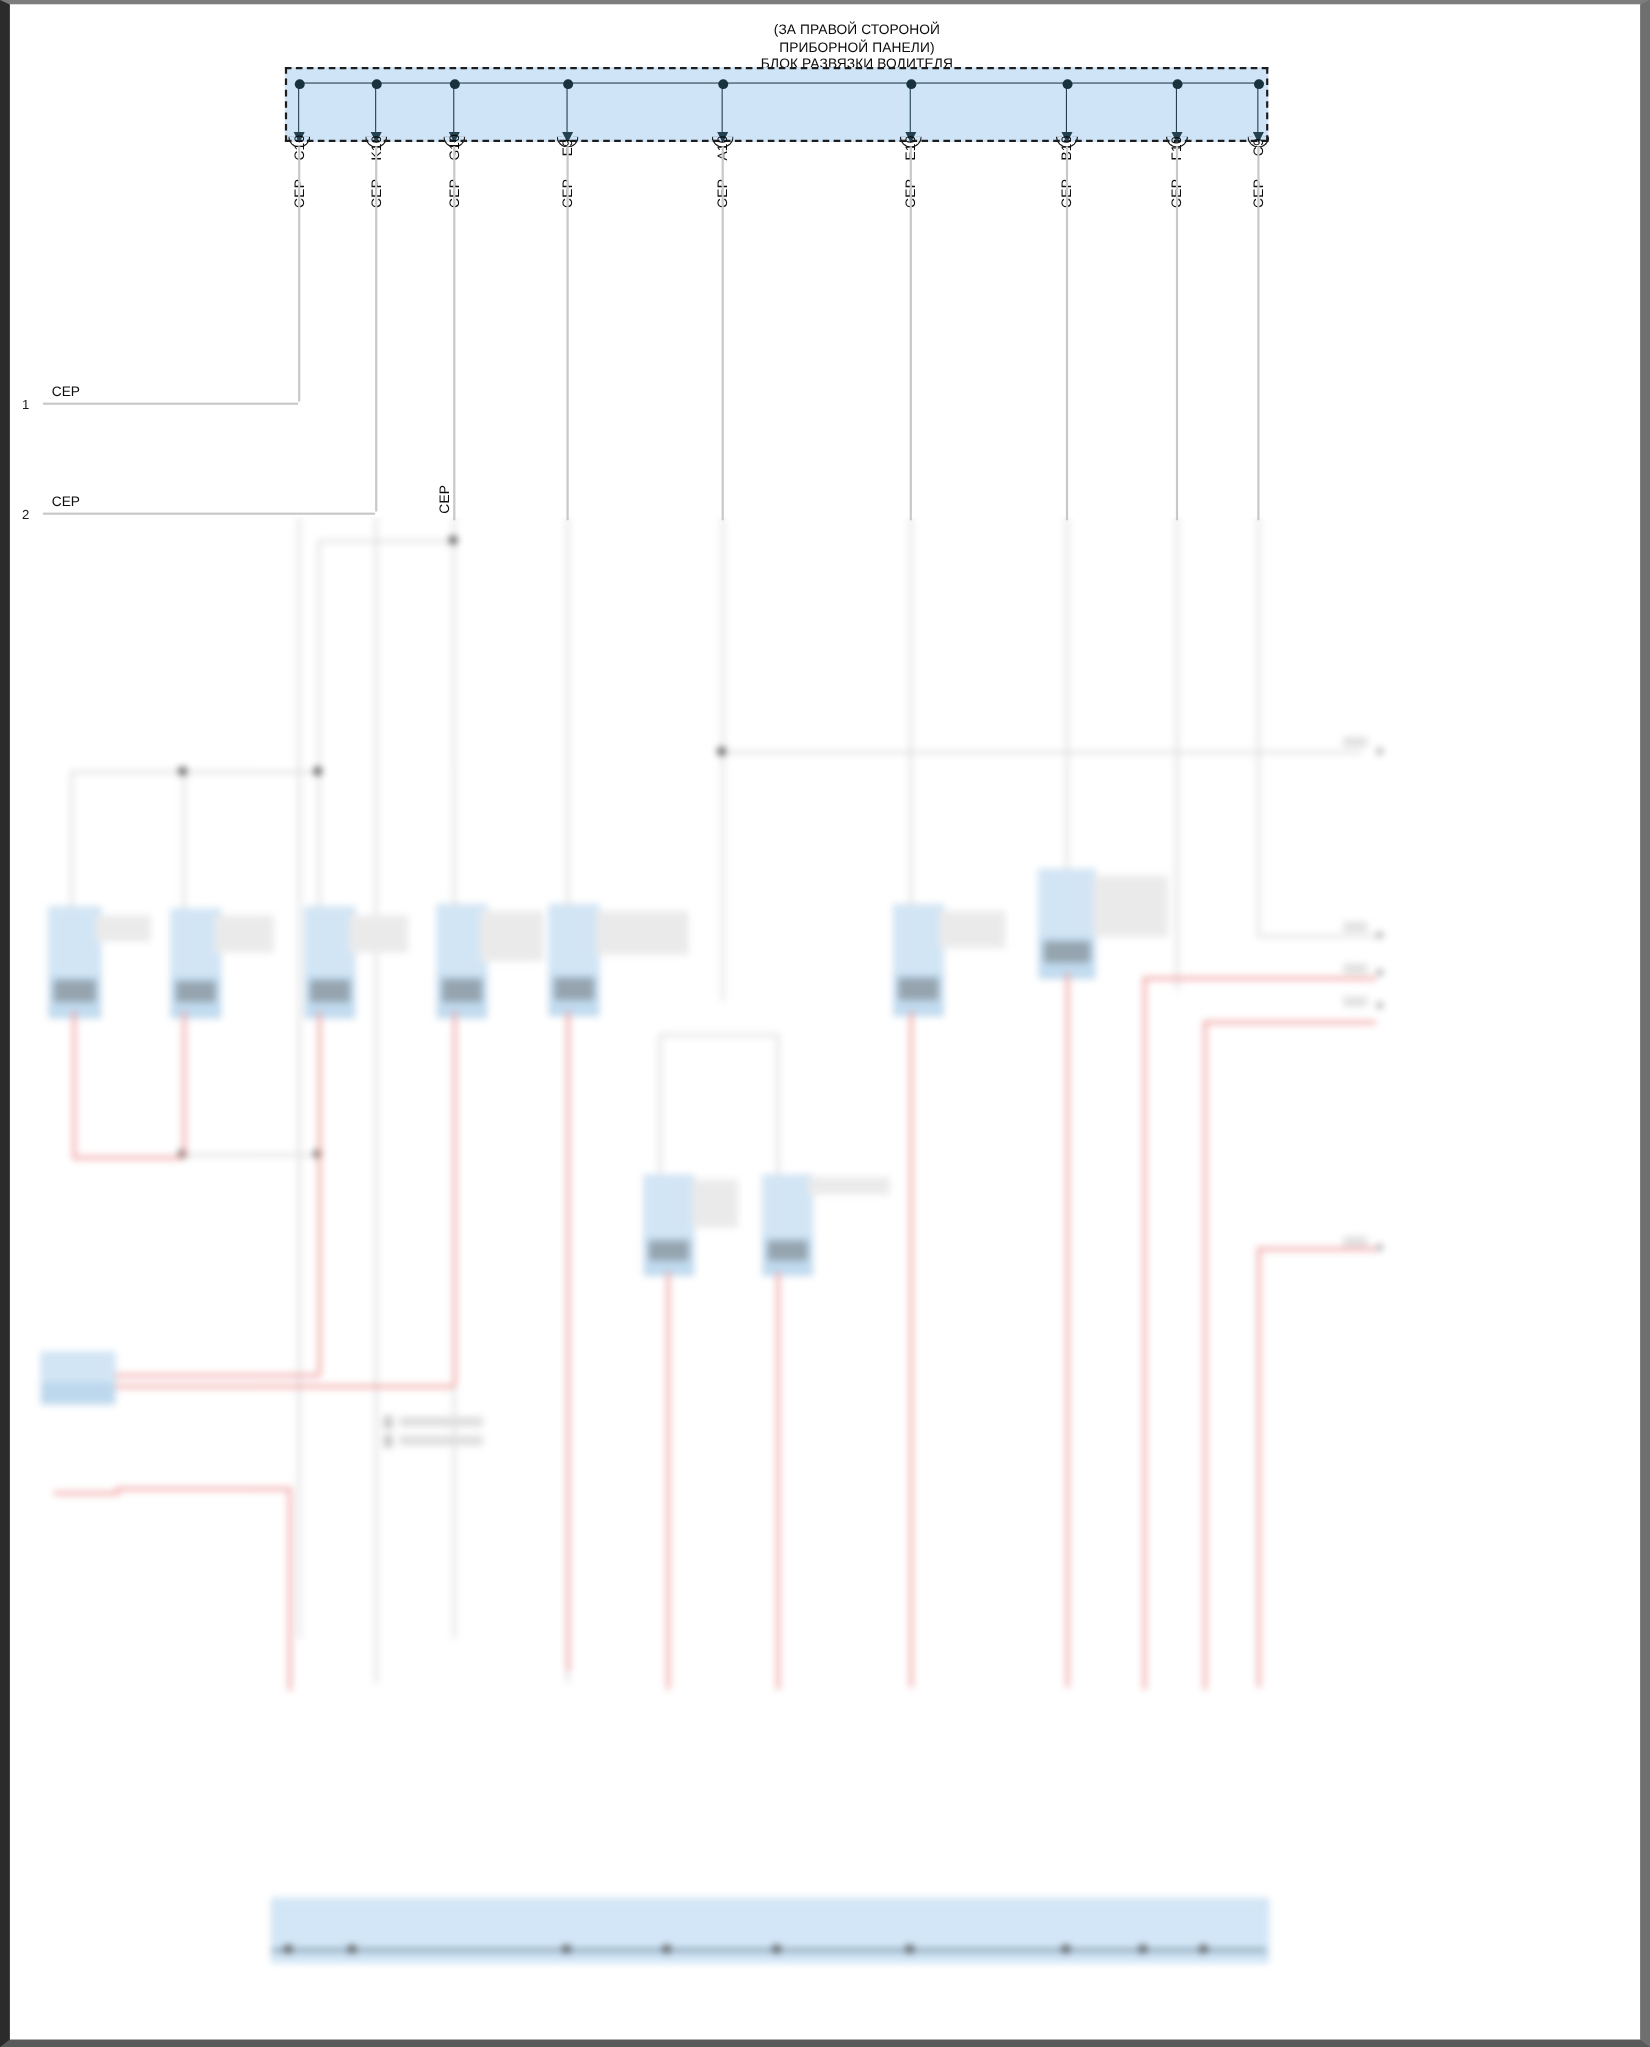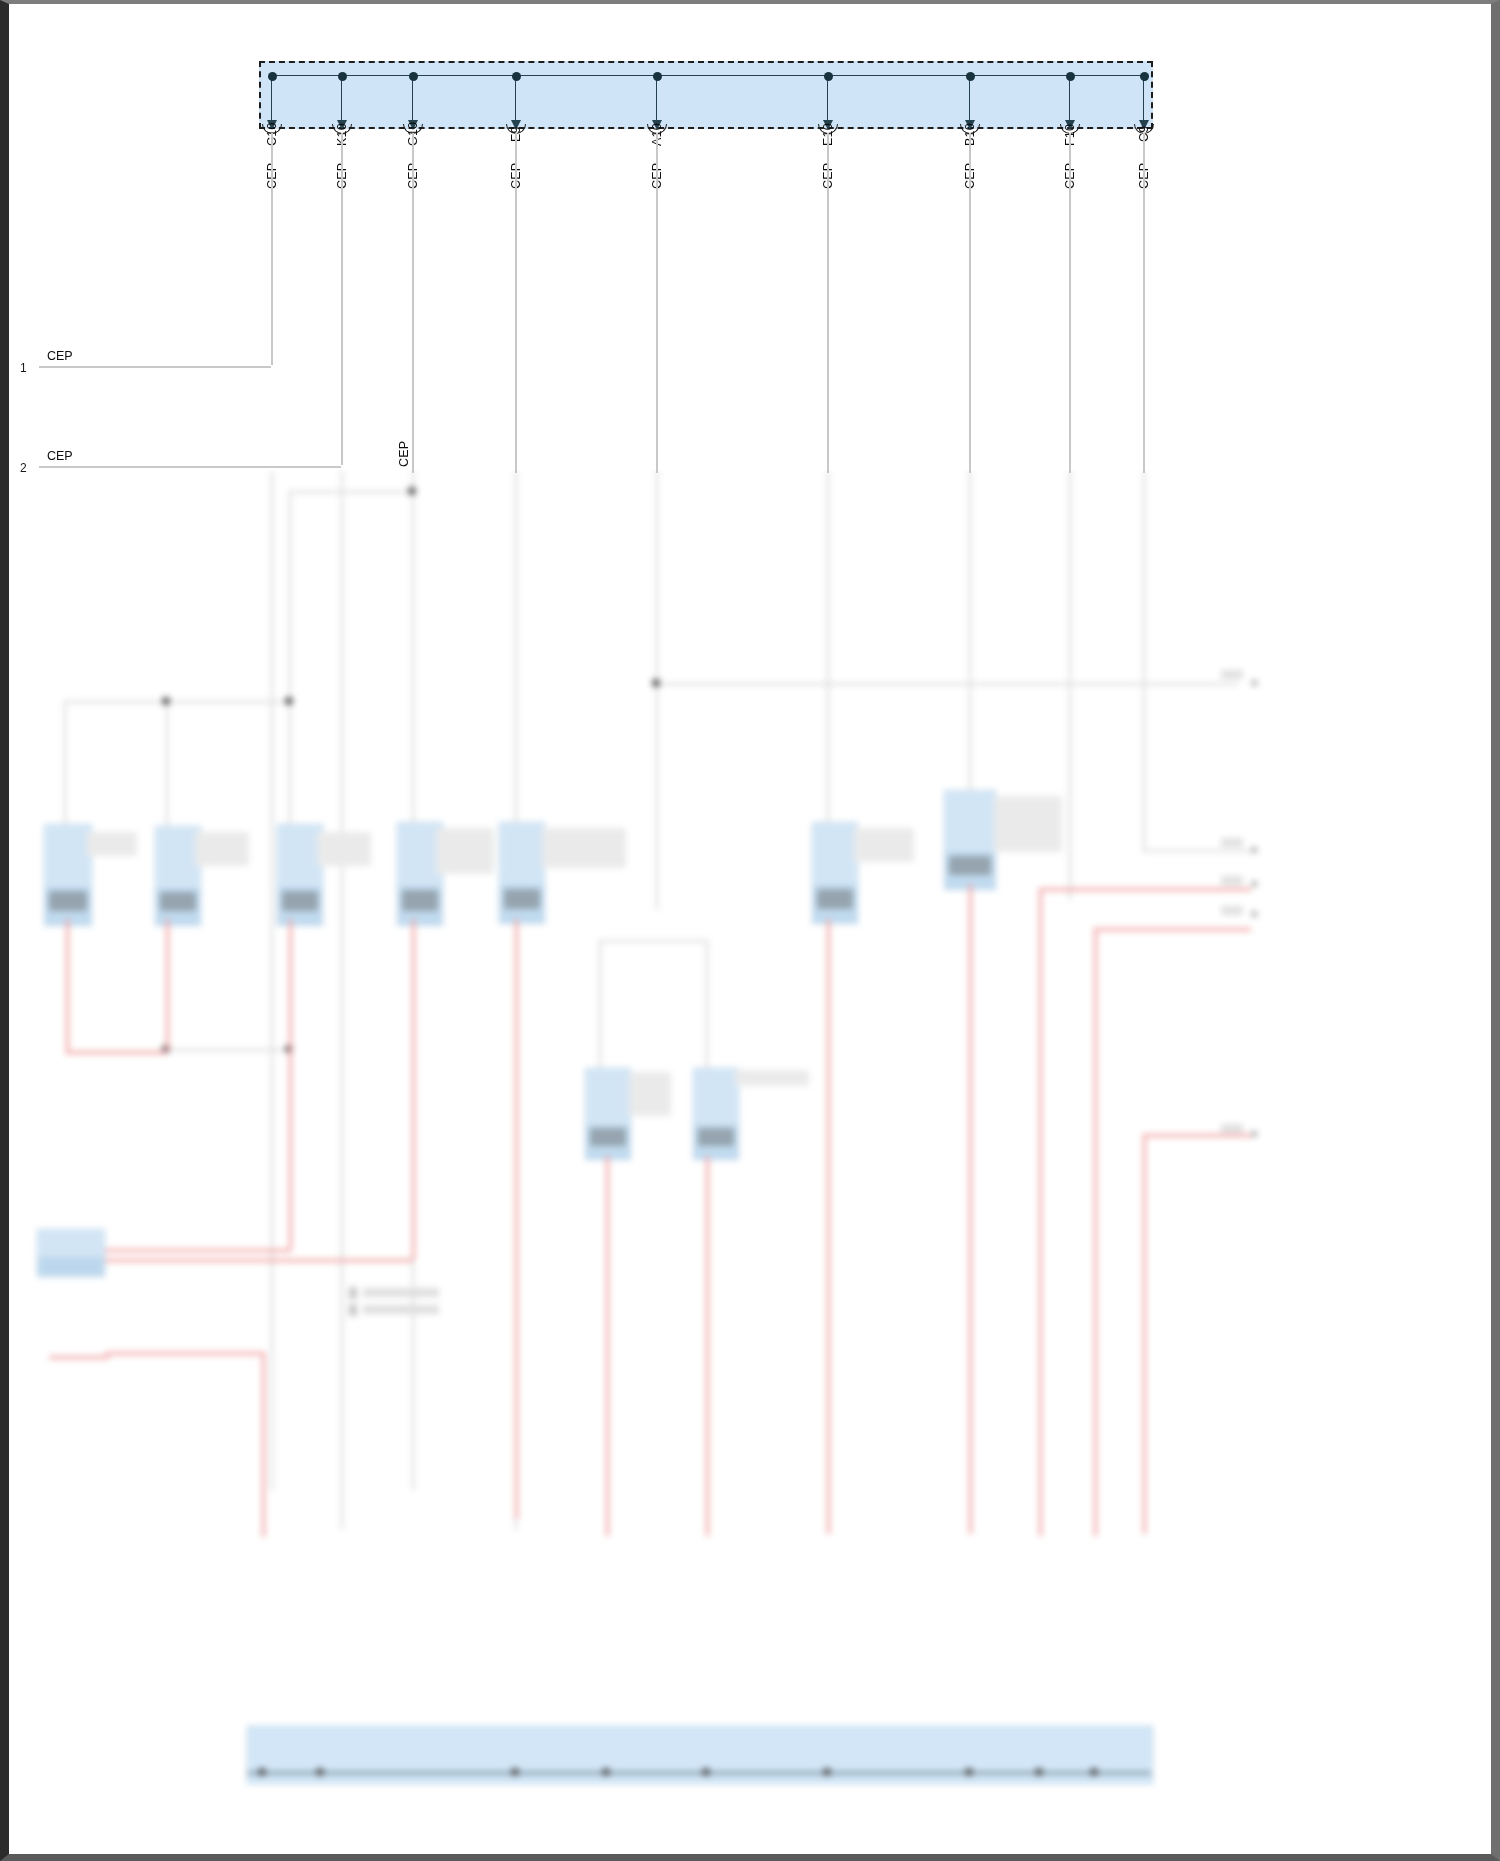--- a/index.html
+++ b/index.html
@@ -301,20 +301,23 @@
         <div class="dot" style="left:1030px;top:1768px;"></div>
         <div class="dot" style="left:1085px;top:1768px;"></div>
         <div class="botcap"></div>
 
         <div class="corner-note"></div>
       </div>
     </div>
 
     <div class="sharp">
 
+      <div class="jb-caption">(ЗА ПРАВОЙ СТОРОНОЙ
+ПРИБОРНОЙ ПАНЕЛИ)
+БЛОК РАЗВЯЗКИ ВОДИТЕЛЯ</div>
 
       <div class="jb-box"></div>
       <div class="jb-bus"></div>
 
       <div class="drop" style="left:262px;">
         <span class="node"></span>
         <span class="ahead"></span>
       </div>
       <div class="cup" style="left:262px;"></div>
       <div class="vlabel" style="left:256px;top:142px;">C10</div>

